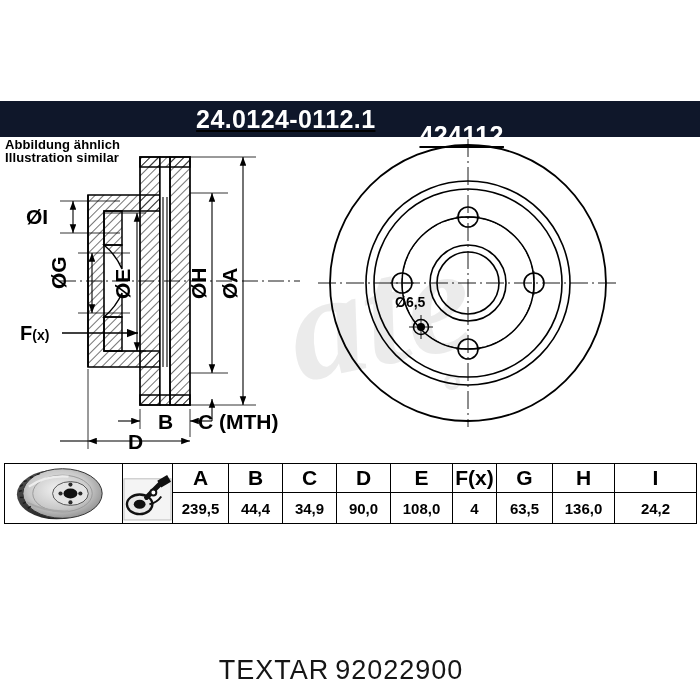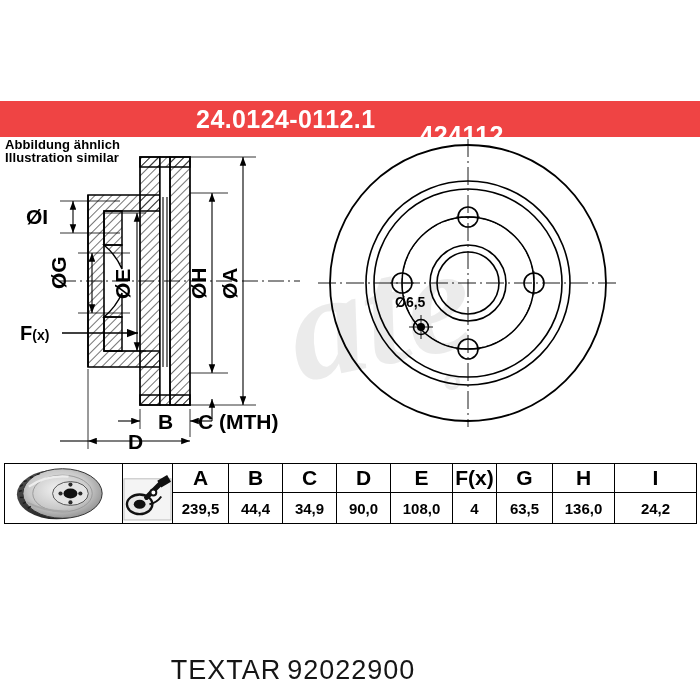--- a/index.html
+++ b/index.html
@@ -28,31 +28,31 @@
   .tbl td{border:1.6px solid #000;text-align:center;vertical-align:middle;
           font-size:19px;font-weight:bold;padding:0;font-family:"Liberation Sans",sans-serif;}
   .tbl .hd{height:28px;font-size:21px;}
   .tbl .vl{height:30px;font-size:15px;}
   .tbl .pic{border:1.6px solid #000;padding:0;}
   .fxhead{font-size:20px;}
 
   
   .brand{position:absolute;left:0;top:655px;width:586px;text-align:center;
          font-size:27px;letter-spacing:1px;color:#151515;
-         font-family:"Liberation Sans",sans-serif;}
+         font-family:"Liberation Sans",sans-serif;padding-left:48px;}
   .brand span{margin:0 3px;}
 
   .cell-img{width:100%;height:100%;display:block;}
 </style>
 </head>
 <body>
 
 <div id="sheet">
 
-  <div class="hdr-bar" style="background: #ef4444;">
+  <div class="hdr-bar" style="background: #0f172a; text-decoration: underline;">
     <div class="hdr-inner">
       <span class="hdr-txt" style="color: rgb(255, 255, 255);">24.0124-0112.1</span>
       <span class="hdr-txt" style="color: rgb(255, 255, 255); margin-top: 32px;">424112</span>
     </div>
   </div>
 
   <div class="note">
     <div>Abbildung ähnlich</div>
     <div>Illustration similar</div>
   </div>

